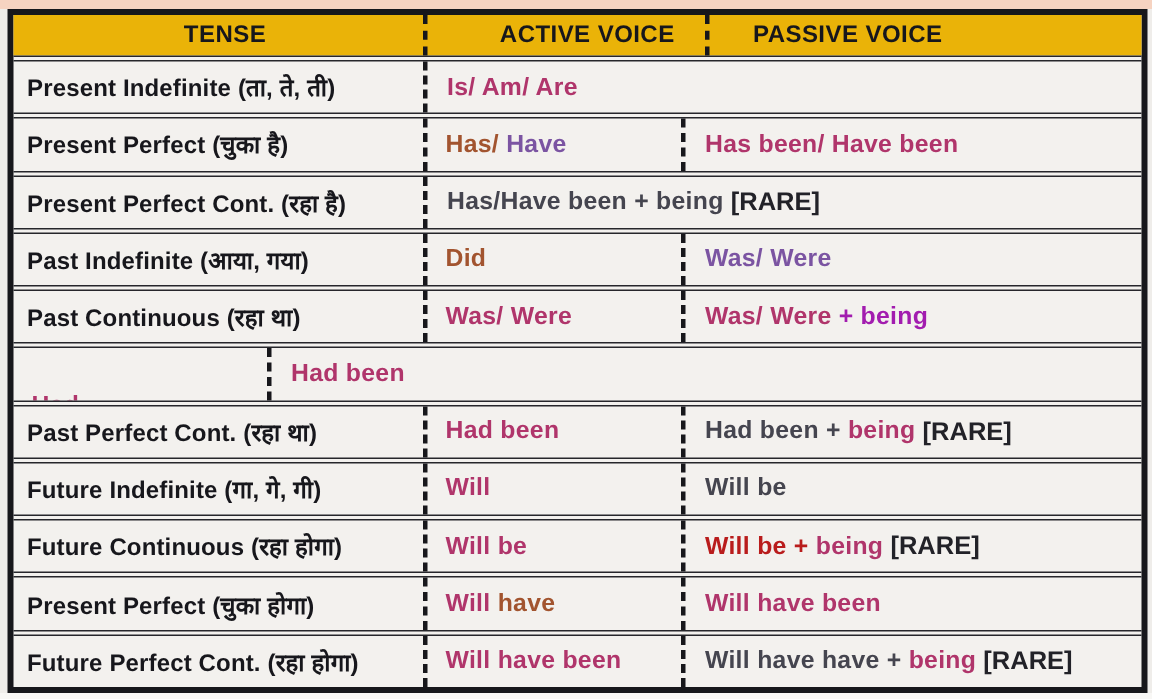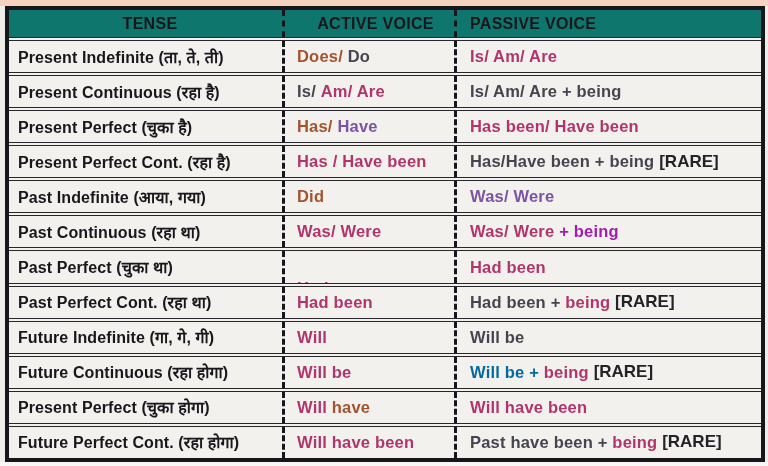--- a/index.html
+++ b/index.html
@@ -15,21 +15,22 @@
   .grammar-table{
     box-sizing:border-box;
     margin:0 3px 0 5px;
     height:456px;
     border:4px solid #17171b;
     background:#f3f1ee;
     display:flex;flex-direction:column;
   }
   .thead{
     display:flex;flex:0 0 27px;
-    background:#0f766e;
+    background:#eab308;
+    gap:16px;
   }
   .tbody{flex:1;display:flex;flex-direction:column;}
   .row{flex:1;display:flex;border-top:4px double #26262b;min-height:0;}
   .cell{
     display:flex;align-items:center;
     box-sizing:border-box;
     white-space:nowrap;overflow:hidden;
   }
   .col-tense{width:276px;border-right:3px dashed #17171b;padding-left:9px;}
   .col-active{width:172px;border-right:3px dashed #17171b;padding-left:12px;}
@@ -56,53 +57,36 @@
 
   <div class="grammar-table">
     <div class="thead">
       <div class="cell head-cell col-tense">TENSE</div>
       <div class="cell head-cell col-active">ACTIVE VOICE</div>
       <div class="cell head-cell col-passive">PASSIVE VOICE</div>
     </div>
     <div class="tbody">
         <div class="row">
           <div class="cell tense-cell col-tense">Present Indefinite (ता, ते, ती)</div>
-          <div class="cell voice-cell col-active">
-            <span style="color: rgb(162, 84, 47);">Does/ </span>
-            <span style="color: rgb(69, 69, 79);">Do</span>
-          </div>
           <div class="cell voice-cell col-passive">
             <span style="color: rgb(176, 53, 107);">Is/ Am/ Are</span>
-          </div>
-        </div>
-        <div class="row">
-          <div class="cell tense-cell col-tense">Present Continuous (रहा है)</div>
-          <div class="cell voice-cell col-active">
-            <span style="color: rgb(69, 69, 79);">Is/ </span>
-            <span style="color: rgb(176, 53, 107);">Am/ Are</span>
-          </div>
-          <div class="cell voice-cell col-passive">
-            <span style="color: rgb(69, 69, 79);">Is/ Am/ Are + being</span>
           </div>
         </div>
         <div class="row">
           <div class="cell tense-cell col-tense">Present Perfect (चुका है)</div>
           <div class="cell voice-cell col-active">
             <span style="color: rgb(162, 84, 47);">Has/ </span>
             <span style="color: rgb(123, 84, 162);">Have</span>
           </div>
           <div class="cell voice-cell col-passive">
             <span style="color: rgb(176, 53, 107);">Has been/ Have been</span>
           </div>
         </div>
         <div class="row">
           <div class="cell tense-cell col-tense">Present Perfect Cont. (रहा है)</div>
-          <div class="cell voice-cell col-active">
-            <span style="color: rgb(176, 53, 107);">Has / Have been</span>
-          </div>
           <div class="cell voice-cell col-passive">
             <span style="color: rgb(69, 69, 79); text-align: right;">Has/Have been + being </span>
             <span class="rare" style="color: rgb(34, 34, 40);">[RARE]</span>
           </div>
         </div>
         <div class="row">
           <div class="cell tense-cell col-tense">Past Indefinite (आया, गया)</div>
           <div class="cell voice-cell col-active">
             <span style="color: rgb(162, 84, 47);">Did</span>
           </div>
@@ -114,21 +98,20 @@
           <div class="cell tense-cell col-tense">Past Continuous (रहा था)</div>
           <div class="cell voice-cell col-active">
             <span style="color: rgb(176, 53, 107);">Was/ Were</span>
           </div>
           <div class="cell voice-cell col-passive">
             <span style="color: rgb(176, 53, 107);">Was/ Were </span>
             <span style="color: #a21caf;">+ being</span>
           </div>
         </div>
         <div class="row">
-          <div class="cell tense-cell col-tense">Past Perfect (चुका था)</div>
           <div class="cell voice-cell col-active">
             <span style="color: rgb(176, 53, 107); margin-top: 42px;">Had</span>
           </div>
           <div class="cell voice-cell col-passive">
             <span style="color: rgb(176, 53, 107);">Had been</span>
           </div>
         </div>
         <div class="row">
           <div class="cell tense-cell col-tense">Past Perfect Cont. (रहा था)</div>
           <div class="cell voice-cell col-active">
@@ -148,42 +131,42 @@
           <div class="cell voice-cell col-passive">
             <span style="color: rgb(69, 69, 79);">Will be</span>
           </div>
         </div>
         <div class="row">
           <div class="cell tense-cell col-tense">Future Continuous (रहा होगा)</div>
           <div class="cell voice-cell col-active">
             <span style="color: rgb(176, 53, 107);">Will be</span>
           </div>
           <div class="cell voice-cell col-passive">
-            <span style="color: #0369a1; text-align: right;">Will be + </span>
+            <span style="color: #b91c1c; text-align: right;">Will be + </span>
             <span style="color: rgb(176, 53, 107);">being </span>
             <span class="rare" style="color: rgb(34, 34, 40);">[RARE]</span>
           </div>
         </div>
         <div class="row">
           <div class="cell tense-cell col-tense">Present Perfect (चुका होगा)</div>
           <div class="cell voice-cell col-active">
             <span style="color: rgb(176, 53, 107);">Will </span>
             <span style="color: rgb(162, 84, 47);">have</span>
           </div>
           <div class="cell voice-cell col-passive">
             <span style="color: rgb(176, 53, 107);">Will have been</span>
           </div>
         </div>
         <div class="row">
           <div class="cell tense-cell col-tense">Future Perfect Cont. (रहा होगा)</div>
           <div class="cell voice-cell col-active">
             <span style="color: rgb(176, 53, 107);">Will have been</span>
           </div>
           <div class="cell voice-cell col-passive">
-            <span style="color: rgb(69, 69, 79);">Past have been + </span>
+            <span style="color: rgb(69, 69, 79);">Will have have + </span>
             <span style="color: rgb(176, 53, 107);">being </span>
             <span class="rare" style="color: rgb(34, 34, 40);">[RARE]</span>
           </div>
         </div>
       </div>
   </div>
 
   <div class="bottom-strip"></div>
 </div>
 

